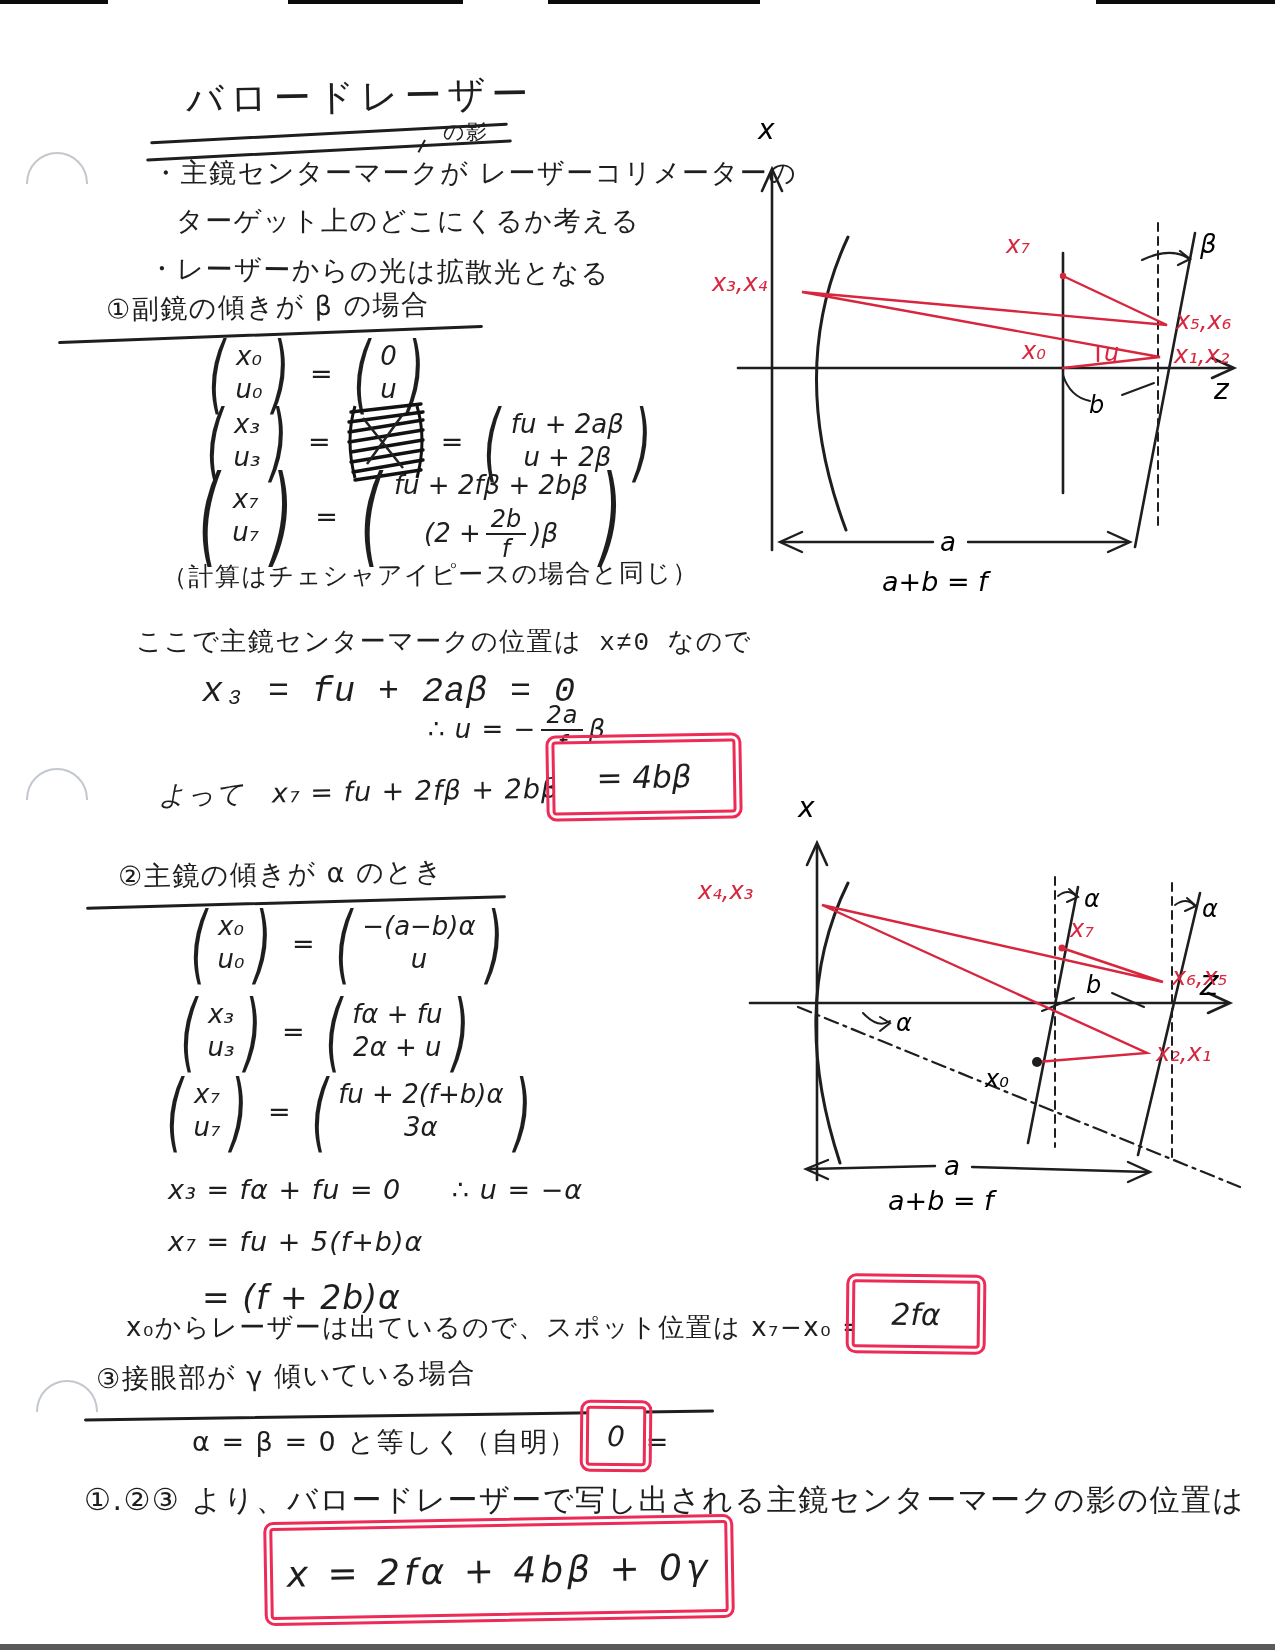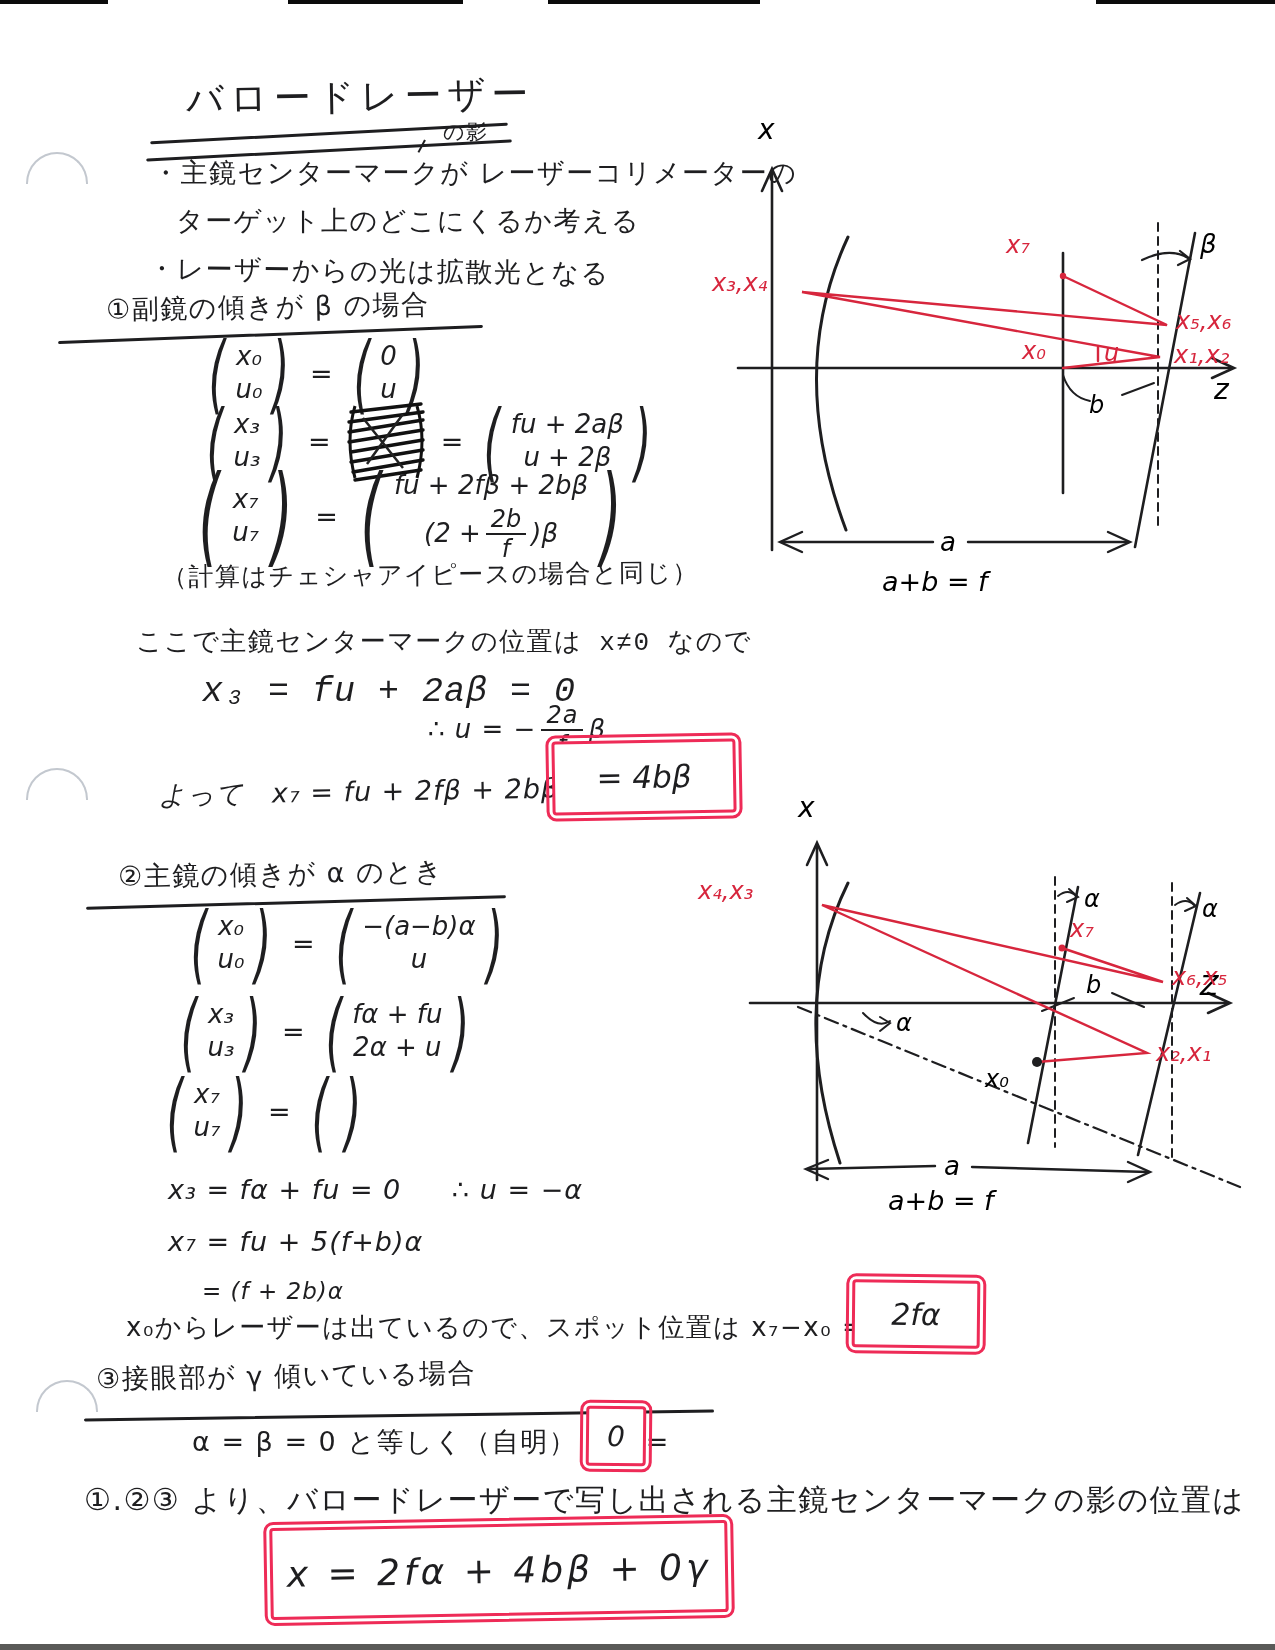--- a/index.html
+++ b/index.html
@@ -176,27 +176,31 @@
 
 <div class="mx" style="left:158px;top:1068px;">
   <span class="paren p2">(</span>
   <span class="vec">
       <span>x₇</span>
       <span>u₇</span>
     </span>
   <span class="paren p2">)</span>
   <span class="eqs">=</span>
   <span class="paren p2">(</span>
+  <span class="vec">
+      <span>fu + 2(f+b)α</span>
+      <span>3α</span>
+    </span>
   <span class="paren p2">)</span>
 </div>
 
 <div class="abs math" style="left:168px;top:1174px;font-size:27px;">x₃ = fα + fu = 0</div>
 <div class="abs math" style="left:452px;top:1174px;font-size:27px;">∴ u = −α</div>
 <div class="abs math" style="left:168px;top:1226px;font-size:27px;">x₇ = fu + 5(f+b)α</div>
-<div class="abs math" style="left:202px;top:1278px;font-size:23px;">= (f + 2b)α</div>
+<div class="abs math" style="left:202px;top:1278px;font-size:33px;">= (f + 2b)α</div>
 <div class="abs jp" style="left:126px;top:1310px;font-size:26px;">x₀からレーザーは出ているので、スポット位置は x₇−x₀ =</div>
 <div class="rbox r-p1" style="left:852px;top:1280px;width:122px;height:62px;font-size:30px;">2fα</div>
 
 <div class="abs jp r-m1" style="left:96px;top:1358px;font-size:27px;">③接眼部が γ 傾いている場合</div>
 <div class="uline" style="left:84px;top:1414px;width:630px;transform:rotate(-0.8deg);"></div>
 <div class="abs jp" style="left:192px;top:1424px;font-size:27px;">α = β = 0 と等しく（自明）　x₇ =</div>
 <div class="rbox r-p1" style="left:586px;top:1406px;width:54px;height:54px;font-size:28px;">0</div>
 
 <div class="abs jp" style="left:84px;top:1480px;font-size:30px;">①.②③ より、バロードレーザーで写し出される主鏡センターマークの影の位置は</div>
 <div class="rbox r-m1" style="left:270px;top:1524px;width:452px;height:86px;font-size:36px;letter-spacing:4px;">x = 2fα + 4bβ + 0γ</div>

